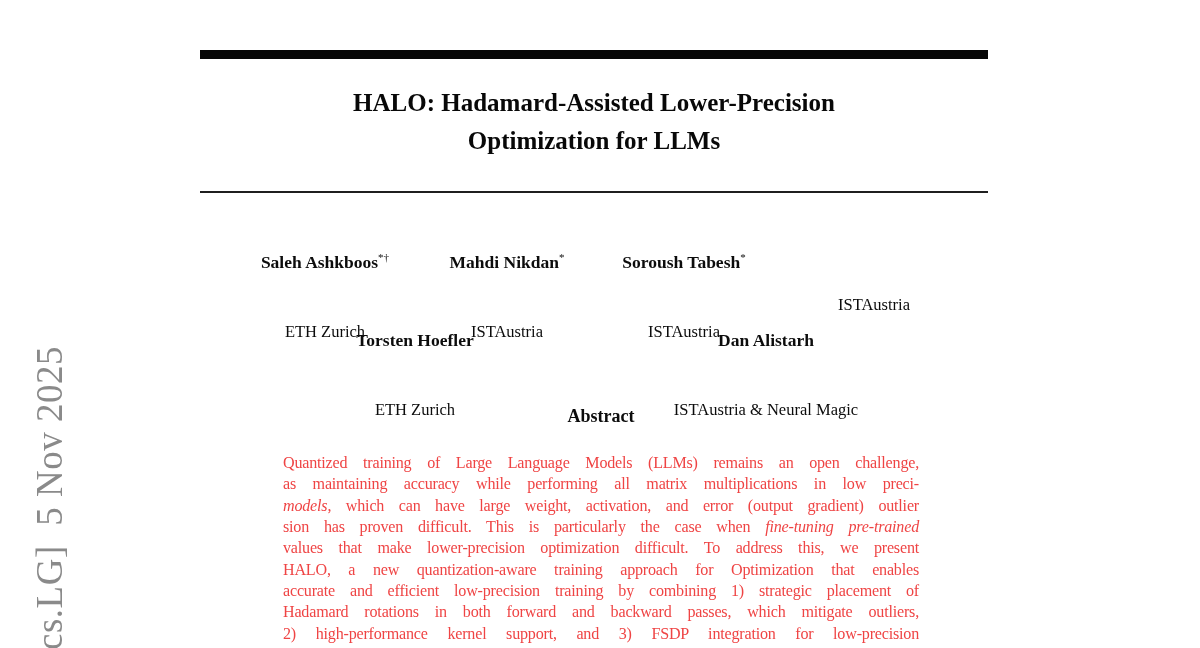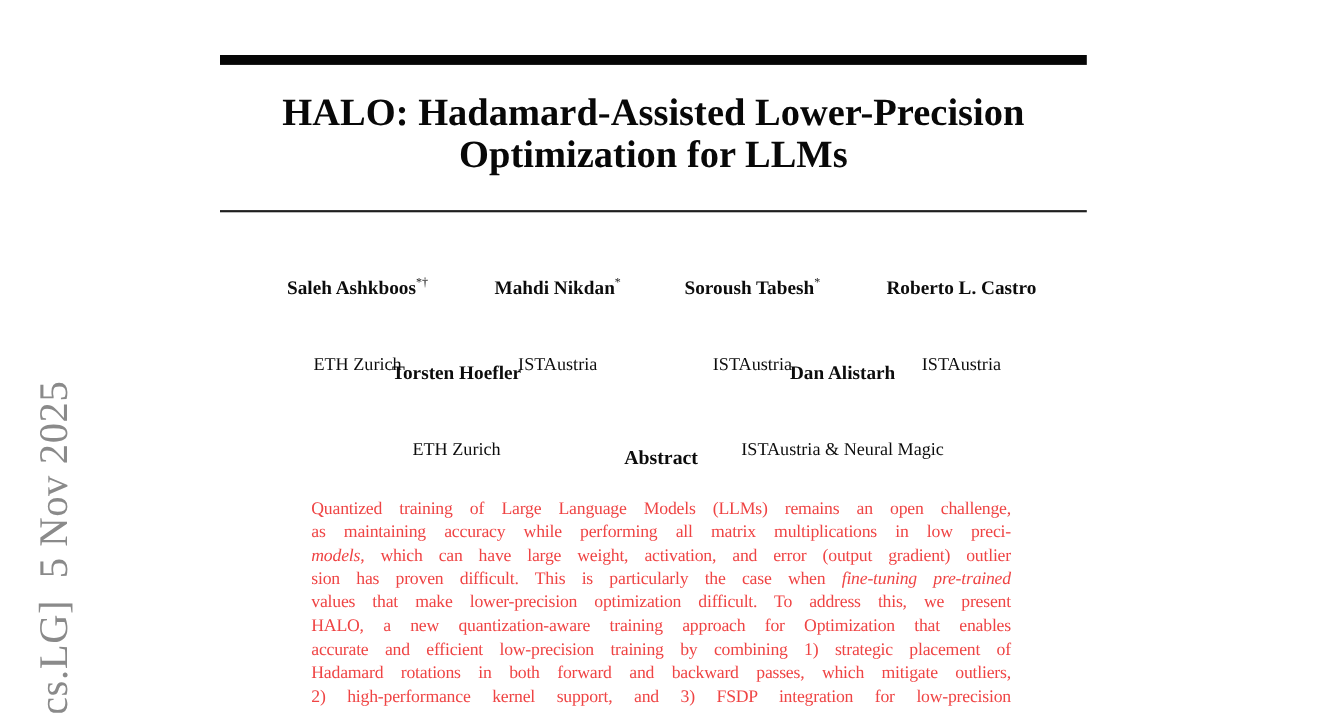--- a/index.html
+++ b/index.html
@@ -34,21 +34,21 @@
     position: absolute;
     left: 200px; top: 191px; width: 788px; height: 2px;
     background: #1f1f1f;
   }
 
   .paper-title {
     position: absolute;
     left: 200px; top: 84px; width: 788px;
     text-align: center;
     font-weight: bold;
-    font-size: 35px;
+    font-size: 25px;
     line-height: 38px;
     color: #080808;
   }
 
   .author {
     position: absolute;
     width: 240px;
     text-align: center;
   }
   .author .name { font-weight: bold; font-size: 17.5px; line-height: 22px; white-space: nowrap; }
@@ -106,21 +106,20 @@
   </div>
   <div class="author a1">
     <div class="name"><span>Mahdi Nikdan</span><sup>*</sup></div>
     <div class="affil">ISTAustria</div>
   </div>
   <div class="author a2">
     <div class="name"><span>Soroush Tabesh</span><sup>*</sup></div>
     <div class="affil">ISTAustria</div>
   </div>
   <div class="author a3">
-    <div class="name"><span>Roberto L. Castro</span><sup></sup></div>
     <div class="affil">ISTAustria</div>
   </div>
   <div class="author a4">
     <div class="name"><span>Torsten Hoefler</span><sup></sup></div>
     <div class="affil">ETH Zurich</div>
   </div>
   <div class="author a5">
     <div class="name"><span>Dan Alistarh</span><sup></sup></div>
     <div class="affil">ISTAustria &amp; Neural Magic</div>
   </div>

